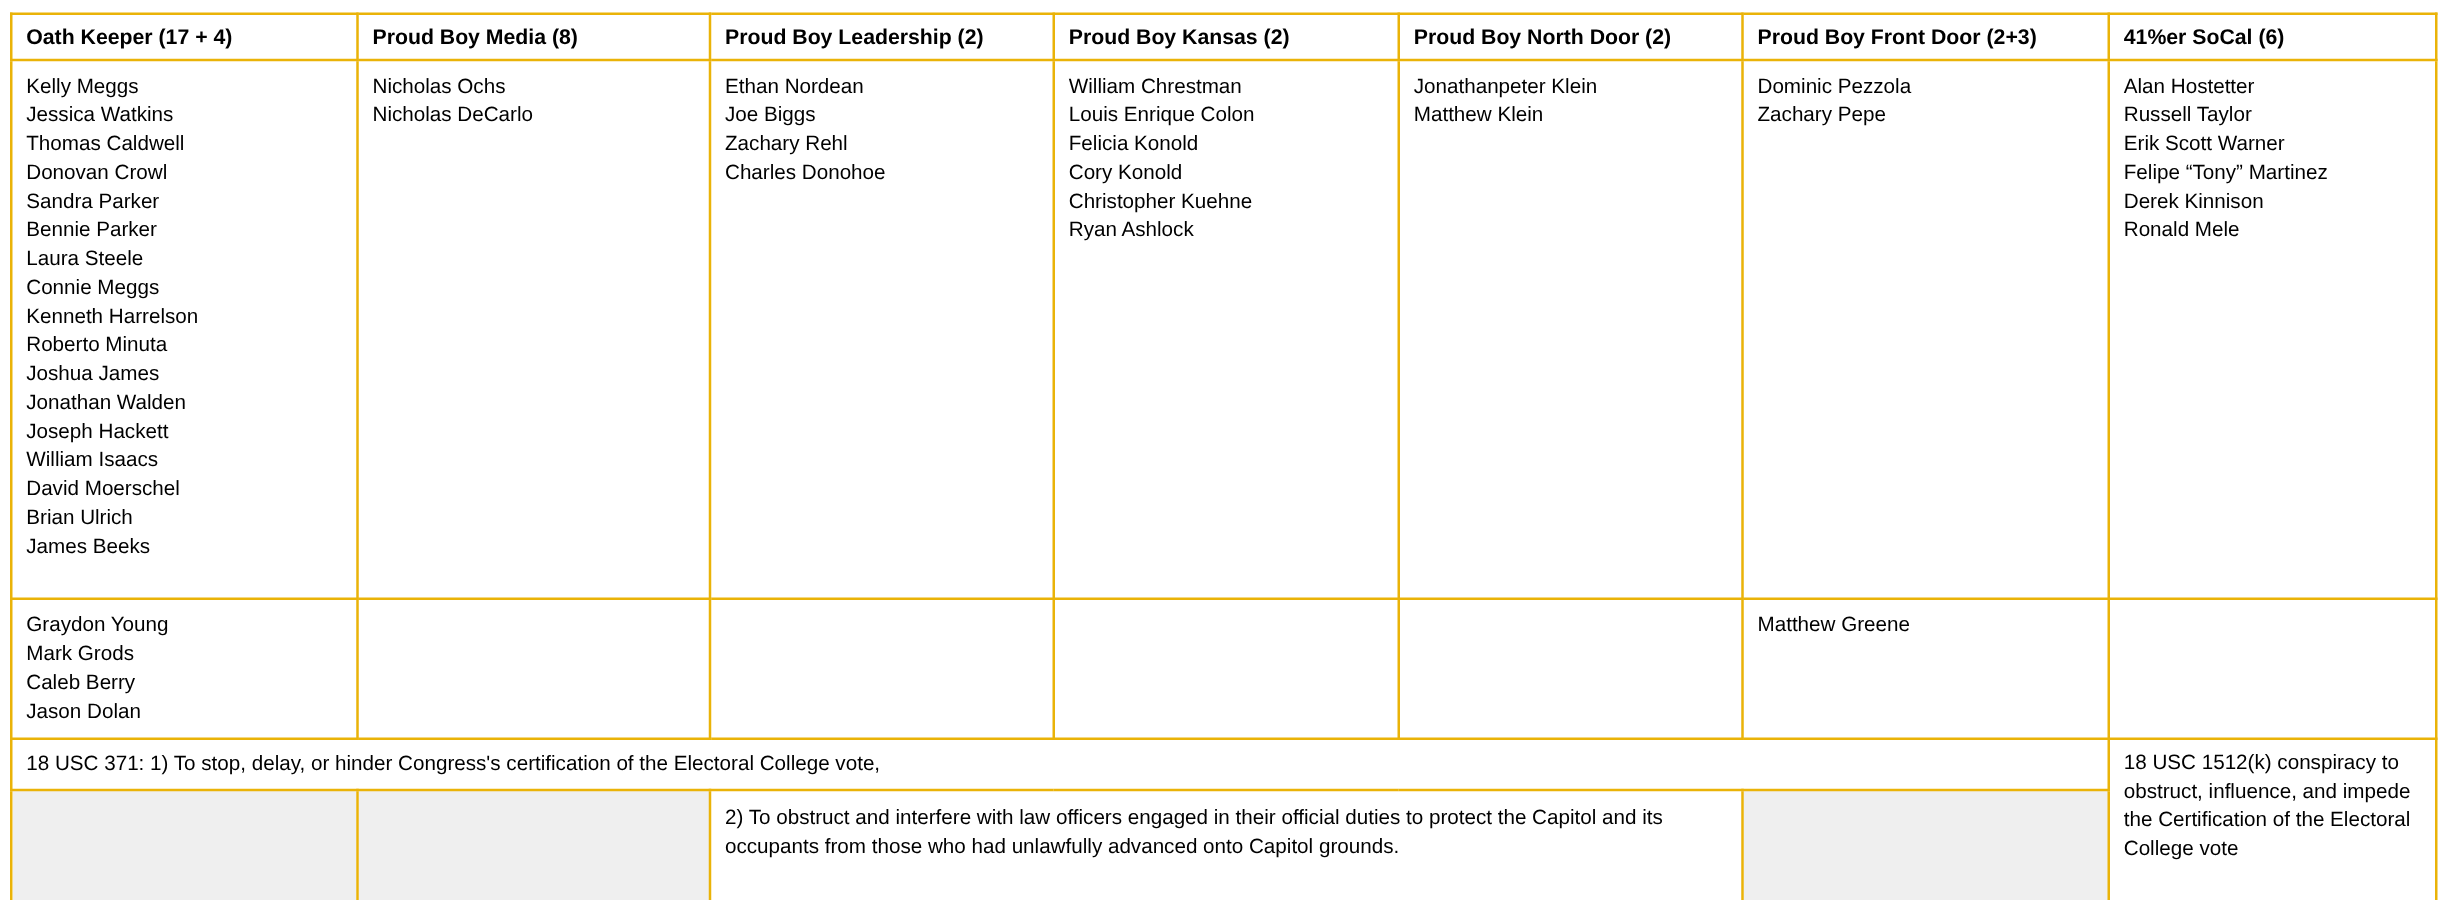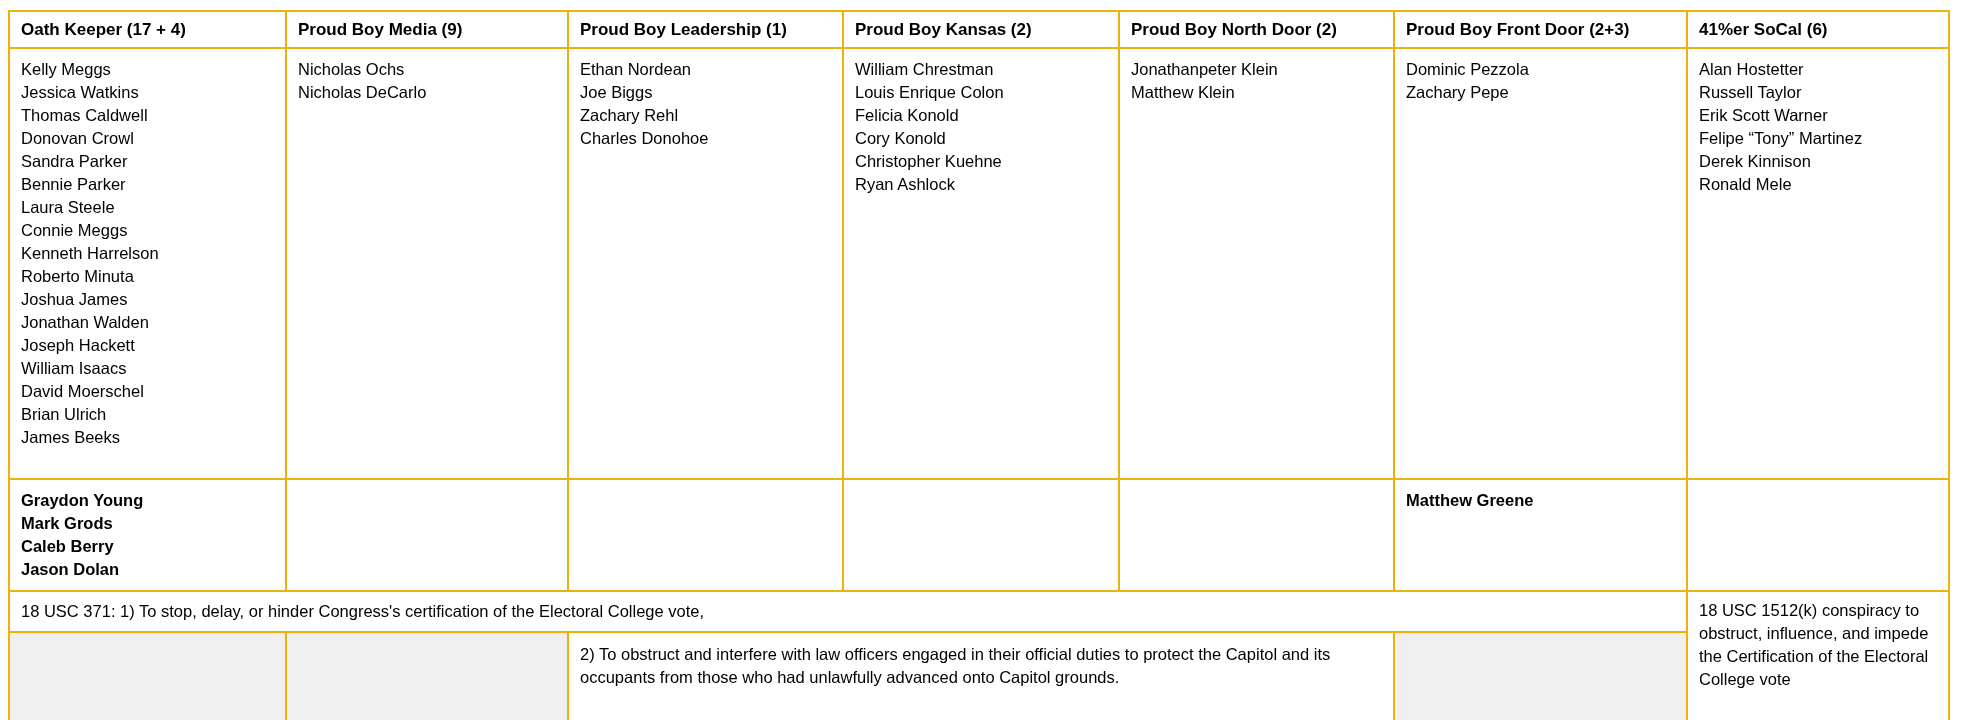--- a/index.html
+++ b/index.html
@@ -28,21 +28,21 @@
   .group-table th {
     font-weight: bold;
     font-size: 17px;
     vertical-align: middle;
     padding: 6px 11px;
     white-space: nowrap;
   }
   .names { white-space: pre-line; margin-left: 16px; }
   tr.header-row   { height: 37px; }
   tr.members-row  { height: 431px; }
-  tr.coop-row     { height: 85px; font-weight: bold; }
+  tr.coop-row     { height: 85px; }
   tr.charge-row-1 { height: 41px; }
   tr.charge-row-2 { height: 170px; }
   td.grey { background: #efefef; }
   td.charge-wide { vertical-align: middle; padding: 6px 11px; margin-left: 44px; }
   td.charge-2 { padding-top: 10px; }
   td.charge-1512 { padding-top: 7px; }
 </style>
 </head>
 <body>
 
@@ -53,22 +53,22 @@
     <col style="width:275px">
     <col style="width:276px">
     <col style="width:275px">
     <col style="width:293px">
     <col style="width:262px">
   </colgroup>
 
   <tbody>
       <tr class="header-row">
     <th>Oath Keeper (17 + 4)</th>
-    <th>Proud Boy Media (9)</th>
-    <th>Proud Boy Leadership (1)</th>
+    <th>Proud Boy Media (8)</th>
+    <th>Proud Boy Leadership (2)</th>
     <th>Proud Boy Kansas (2)</th>
     <th>Proud Boy North Door (2)</th>
     <th>Proud Boy Front Door (2+3)</th>
     <th>41%er SoCal (6)</th>
   </tr>
 
   <tr class="members-row">
     <td class="names">Kelly Meggs
 Jessica Watkins
 Thomas Caldwell

